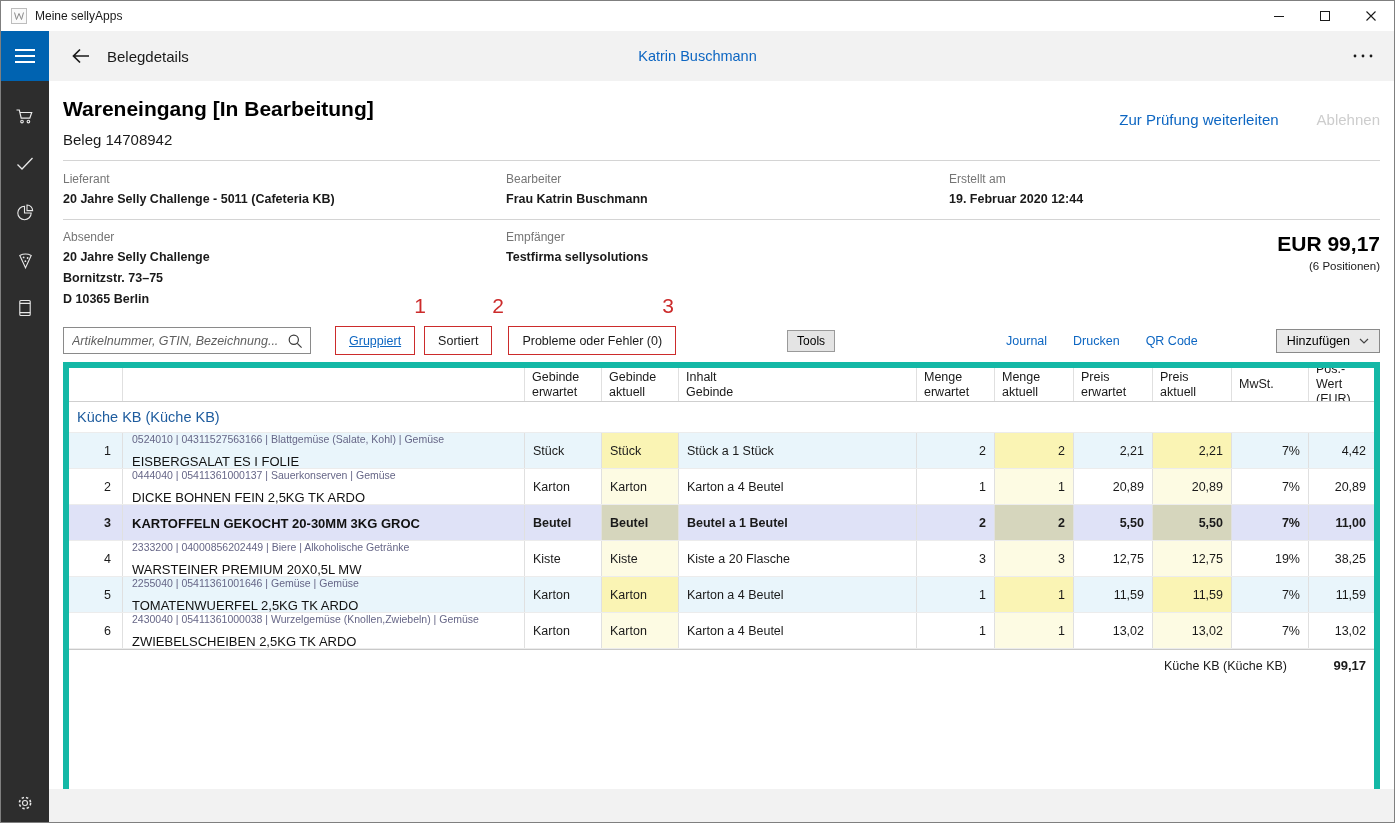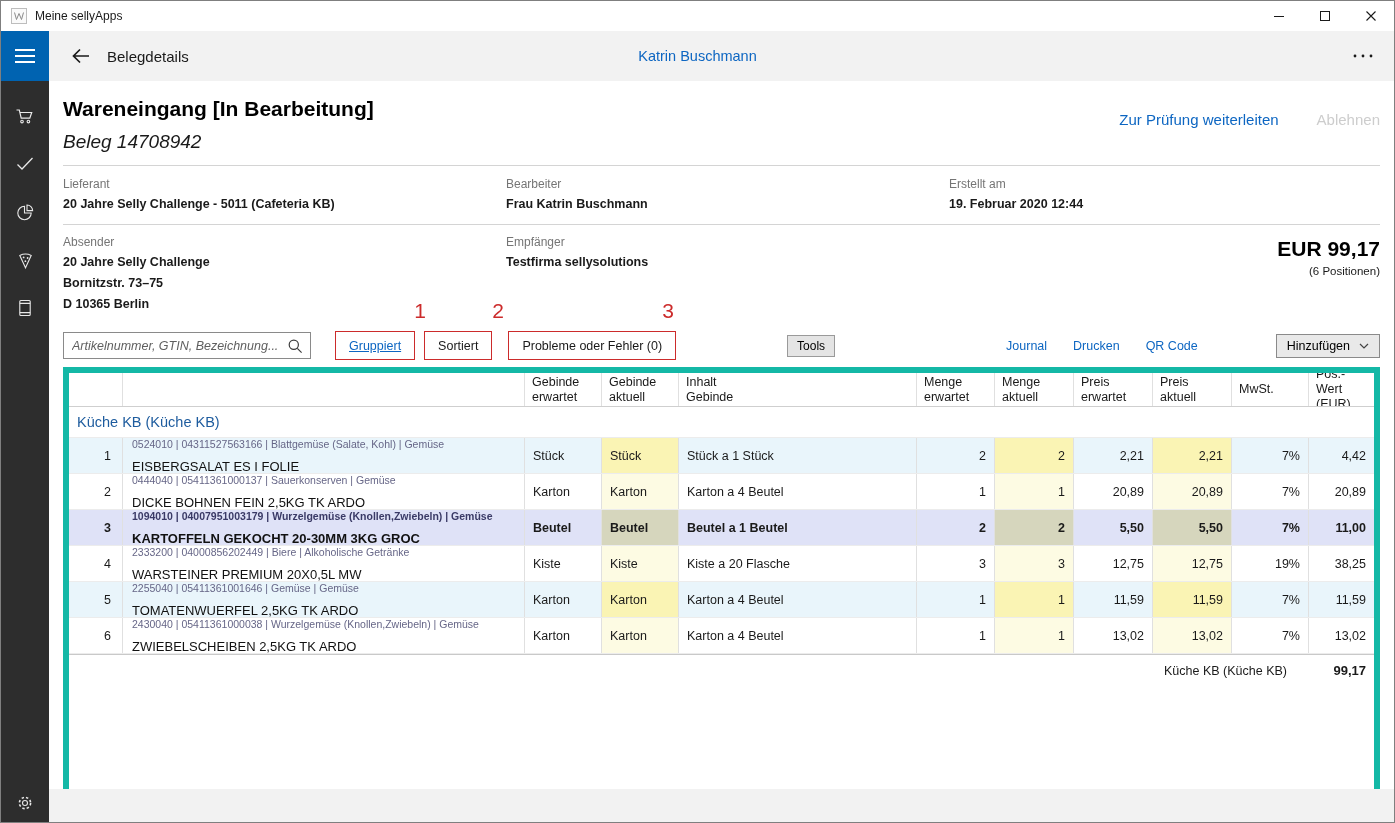--- a/index.html
+++ b/index.html
@@ -27,21 +27,21 @@
   .bodywrap{flex:1;display:flex;min-height:0;}
   .sidebar{width:48px;flex:none;background:#2d2d2d;display:flex;flex-direction:column;align-items:center;
     padding-top:11px;position:relative;}
   .side-item{width:48px;height:48px;display:flex;align-items:center;justify-content:center;background:none;border:none;padding:0;cursor:pointer;}
   .side-gear{position:absolute;bottom:9px;left:0;width:48px;display:flex;align-items:center;justify-content:center;background:none;border:none;padding:0;cursor:pointer;}
   .main{flex:1;background:#fff;padding:0 14px;position:relative;min-width:0;}
   .bottom-strip{position:absolute;left:0;right:0;bottom:0;height:33px;background:#f2f2f2;}
   
   .doc-head{position:relative;padding-top:15px;padding-bottom:12px;}
   .doc-title{margin:0;font-size:21px;font-weight:700;color:#000;line-height:26px;}
-  .doc-sub{margin-top:9px;font-size:19px;font-style:italic;}
+  .doc-sub{margin-top:9px;font-size:15px;}
   .doc-actions{position:absolute;top:30px;right:0;display:flex;gap:38px;font-size:15px;}
   .act-forward{color:#0d66c2;cursor:pointer;}
   .act-reject{color:#cdcdcd;cursor:pointer;}
   .divider{border:none;border-top:1px solid #d4d4d4;margin:0;}
   
   .fields{display:grid;grid-template-columns:443px 443px 1fr;padding:11px 0 12px;}
   .lab{font-size:12px;color:#757575;line-height:14px;}
   .val{margin-top:6px;font-size:12.5px;line-height:15px;font-weight:bold;}
   .addr{display:grid;grid-template-columns:443px 443px 1fr;padding-top:10px;position:relative;}
   .total-block{position:absolute;top:12px;right:0;text-align:right;}
@@ -349,21 +349,20 @@
           <div class="c n y">1</div>
           <div class="c n">20,89</div>
           <div class="c n y">20,89</div>
           <div class="c n">7%</div>
           <div class="c n">20,89</div>
         </div>
 
         <div class="trow r sel">
           <div class="c num">3</div>
           <div class="c art">
-            <div class="meta">1094010 | 04007951003179 | Wurzelgemüse (Knollen,Zwiebeln) | Gemüse</div>
             <div class="pname">KARTOFFELN GEKOCHT 20-30MM 3KG GROC</div>
           </div>
           <div class="c">Beutel</div>
           <div class="c y">Beutel</div>
           <div class="c">Beutel a 1 Beutel</div>
           <div class="c n">2</div>
           <div class="c n y">2</div>
           <div class="c n">5,50</div>
           <div class="c n y">5,50</div>
           <div class="c n">7%</div>

